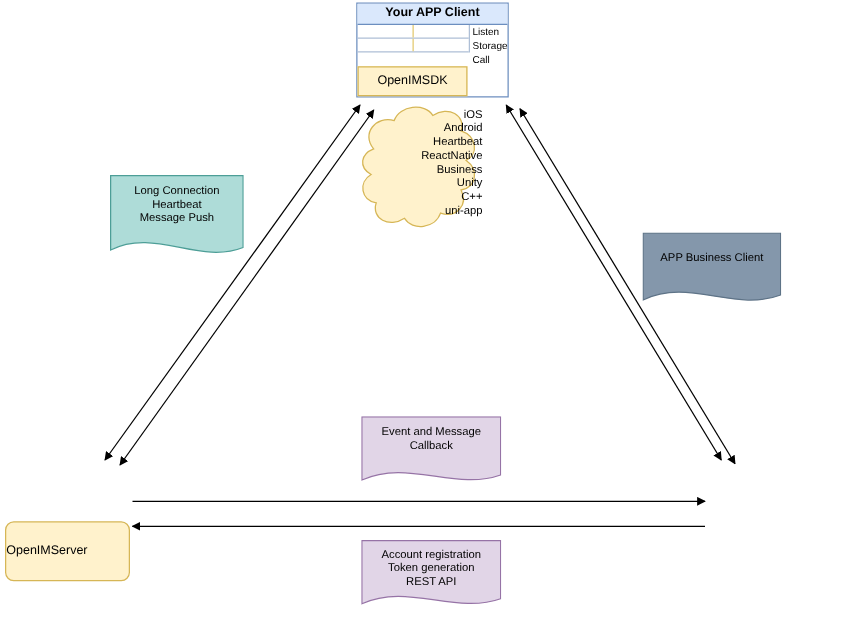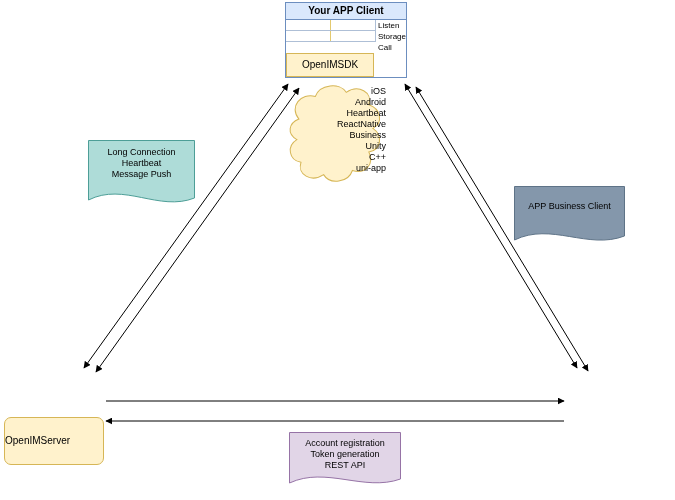--- a/index.html
+++ b/index.html
@@ -121,20 +121,29 @@
 
   <div class="abs note" style="left:514px;top:186px;width:111px;height:66px;">
     <svg width="111" height="66" viewBox="0 0 111 66">
       <path d="M0.5,0.5 H110.5 V50 C74,64 37,36 0.5,54 Z" style="fill:var(--slate-fill,#8497ab);stroke:var(--slate-stroke,#5e7387);stroke-width:1;"></path>
     </svg>
     <div class="note-text" style="padding-top:15px;">
       <div>APP Business Client</div>
     </div>
   </div>
 
+  <div class="abs note" style="left:289px;top:333px;width:112px;height:62px;">
+    <svg width="112" height="62" viewBox="0 0 112 62">
+      <path d="M0.5,0.5 H111.5 V47 C75,60 37,34 0.5,51 Z" style="fill:var(--purple-fill,#e1d5e7);stroke:var(--purple-stroke,#9673a6);stroke-width:1;"></path>
+    </svg>
+    <div class="note-text" style="padding-top:7px;">
+      <div>Event and Message</div>
+      <div>Callback</div>
+    </div>
+  </div>
 
   <div class="abs note" style="left:289px;top:432px;width:112px;height:62px;">
     <svg width="112" height="62" viewBox="0 0 112 62">
       <path d="M0.5,0.5 H111.5 V47 C75,60 37,34 0.5,51 Z" style="fill:var(--purple-fill,#e1d5e7);stroke:var(--purple-stroke,#9673a6);stroke-width:1;"></path>
     </svg>
     <div class="note-text" style="padding-top:6px;">
       <div>Account registration</div>
       <div>Token generation</div>
       <div>REST API</div>
     </div>

